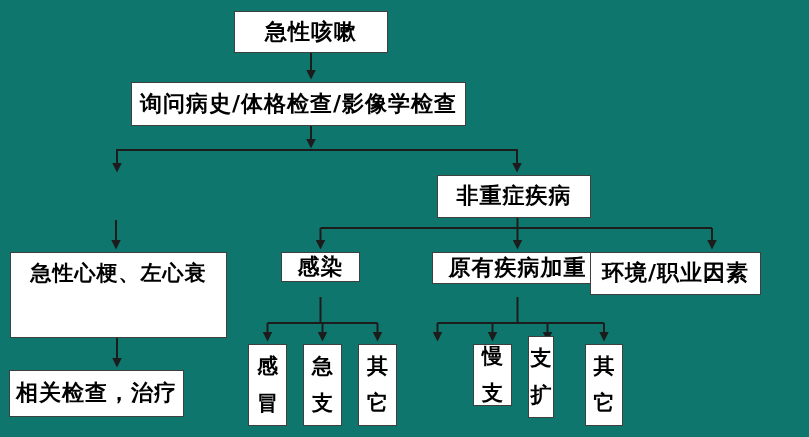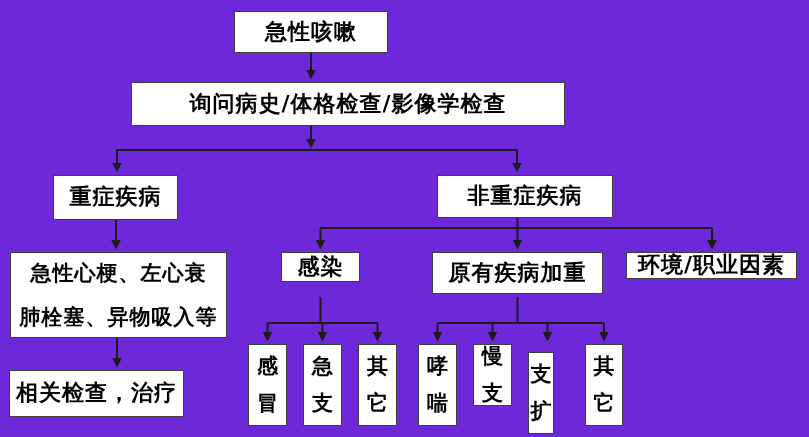--- a/index.html
+++ b/index.html
@@ -4,21 +4,21 @@
 <style>
   html, body {
     margin: 0;
     padding: 0;
     background: #ffffff;
   }
   .canvas {
     position: relative;
     width: 809px;
     height: 437px;
-    background: #6d28d9;
+    background: #0f766e;
     font-family: "DejaVu Sans", "Liberation Sans", sans-serif;
     overflow: hidden;
   }
   .connectors {
     position: absolute;
     left: 0;
     top: 0;
     pointer-events: none;
   }
   .node {
@@ -95,46 +95,43 @@
       <line x1="437.5" y1="323" x2="604" y2="323"></line>
       <line x1="437.5" y1="323" x2="437.5" y2="339" marker-end="url(#arw)"></line>
       <line x1="492.5" y1="323" x2="492.5" y2="339" marker-end="url(#arw)"></line>
       <line x1="547.5" y1="323" x2="547.5" y2="339" marker-end="url(#arw)"></line>
       <line x1="604" y1="323" x2="604" y2="339" marker-end="url(#arw)"></line>
     </g>
   </svg>
 
   <div class="node" style="left:234px;top:11px;width:154px;height:42px">急性咳嗽</div>
 
-  <div class="node" style="left:131px;top:82px;width:434px;height:44px">询问病史/体格检查/影像学检查</div>
+  <div class="node" style="left:131px;top:82px;width:335px;height:44px">询问病史/体格检查/影像学检查</div>
 
-  <div class="node" style="left:53px;top:175px;width:125px;height:45px">重症疾病</div>
 
-  <div class="node" style="left:437px;top:175px;width:176px;height:43px">非重症疾病</div>
+  <div class="node" style="left:437px;top:175px;width:154px;height:43px">非重症疾病</div>
 
   <div class="node multiline" style="left:10px;top:252px;width:217px;height:86px;font-size:21px">
     <span>急性心梗、左心衰</span>
-    <span>肺栓塞、异物吸入等</span>
   </div>
 
   <div class="node" style="left:281px;top:252px;width:79px;height:30px">感染</div>
 
-  <div class="node" style="left:432px;top:252px;width:171px;height:42px">原有疾病加重</div>
+  <div class="node" style="left:432px;top:252px;width:171px;height:32px">原有疾病加重</div>
 
-  <div class="node" style="left:626px;top:252px;width:171px;height:27px">环境/职业因素</div>
+  <div class="node" style="left:590px;top:252px;width:171px;height:43px">环境/职业因素</div>
 
   <div class="node" style="left:9px;top:370px;width:175px;height:47px">相关检查，治疗</div>
 
   <div class="node vtext" style="left:248px;top:344px;width:39px;height:82px">感冒</div>
 
   <div class="node vtext" style="left:303px;top:344px;width:39px;height:82px">急支</div>
 
   <div class="node vtext" style="left:358px;top:344px;width:39px;height:82px">其它</div>
 
-  <div class="node vtext" style="left:418px;top:344px;width:39px;height:82px">哮喘</div>
 
   <div class="node vtext" style="left:473px;top:344px;width:39px;height:62px">慢支</div>
 
-  <div class="node vtext" style="left:528px;top:352px;width:26px;height:82px">支扩</div>
+  <div class="node vtext" style="left:528px;top:336px;width:26px;height:82px">支扩</div>
 
   <div class="node vtext" style="left:585px;top:344px;width:38px;height:82px">其它</div>
 
 </div>
 
 </body></html>

